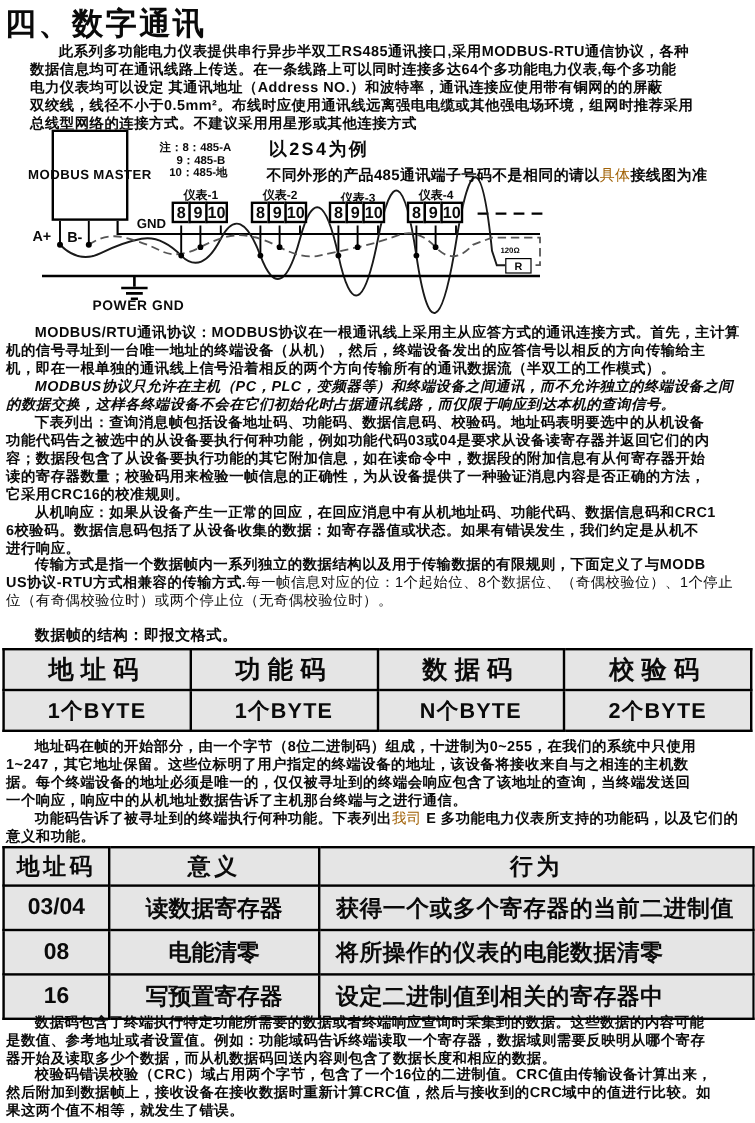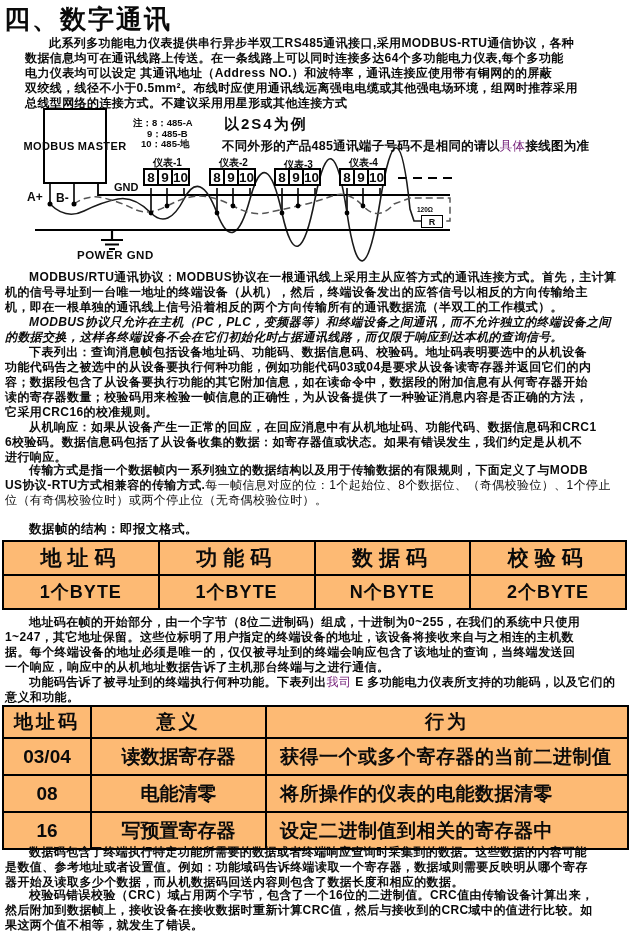--- a/index.html
+++ b/index.html
@@ -5,21 +5,21 @@
   html,body{margin:0;padding:0;background:#fff;}
   .doc{
     position:relative;width:629px;height:936px;background:#fff;overflow:hidden;
     font-family:"Liberation Sans","DejaVu Sans",sans-serif;color:#0a0a0a;border-radius:14px;
   }
   .title{position:absolute;left:4px;top:2px;font-size:26px;font-weight:700;letter-spacing:2px;}
   .para{position:absolute;left:5px;font-size:12px;}
   .ln{height:15px;line-height:15px;white-space:nowrap;font-weight:700;letter-spacing:0.4px;}
   .ln.first{text-indent:24px;}
   .nw{font-weight:400;}
-  .muted{color:#701a75;font-weight:400;}
+  .muted{color:#a16207;font-weight:400;}
   .heading{position:absolute;left:5px;top:521px;font-size:12.5px;font-weight:700;text-indent:24px;letter-spacing:0.5px;}
 
   
   .diagram{position:absolute;left:0;top:106px;width:629px;height:158px;}
   .diagram svg{position:absolute;left:0;top:0;z-index:0;}
   .dlabel{position:absolute;z-index:2;font-weight:700;white-space:nowrap;}
   .master{
     position:absolute;left:43px;top:2px;width:60px;height:72px;border:2px solid #000;z-index:2;background:#fff;
     display:flex;flex-direction:row;align-items:center;justify-content:center;gap:3px;
     font-size:11px;font-weight:700;letter-spacing:0.4px;
@@ -35,21 +35,21 @@
   }
   .tcell.c0{margin-left:0;}
   .tcell.c2{width:15px;}
   .rbox{
     position:absolute;left:421px;top:109px;width:20px;height:11px;border:1.5px solid #000;background:#fff;z-index:2;
     display:flex;align-items:center;justify-content:center;font-size:9px;font-weight:700;
   }
   .rval{position:absolute;left:417px;top:100px;font-size:6.5px;font-weight:700;z-index:2;}
 
   
-  table{position:absolute;left:2px;border-collapse:collapse;table-layout:fixed;background:#fdba74;}
+  table{position:absolute;left:2px;border-collapse:collapse;table-layout:fixed;background:#e5e5e5;}
   td{border:2px solid #000;text-align:center;font-weight:700;overflow:hidden;}
   .t1{top:540px;width:625px;}
   .t1 .hrow td{height:30px;font-size:21px;letter-spacing:6px;}
   .t1 .drow td{height:30px;font-size:18px;letter-spacing:1px;}
   .t2{top:705px;width:625px;}
   .t2 td{font-size:19px;}
   .t2 .hrow td{height:28px;letter-spacing:3px;}
   .t2 .drow td{height:33px;}
   .t2 .drow td.act{text-align:left;padding-left:13px;letter-spacing:0.5px;}
 </style>

